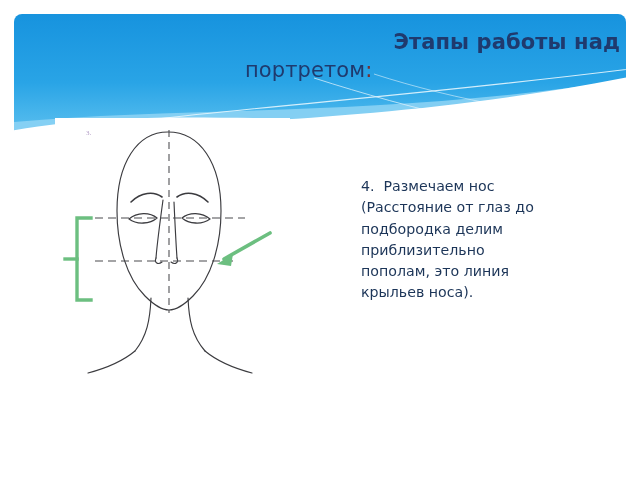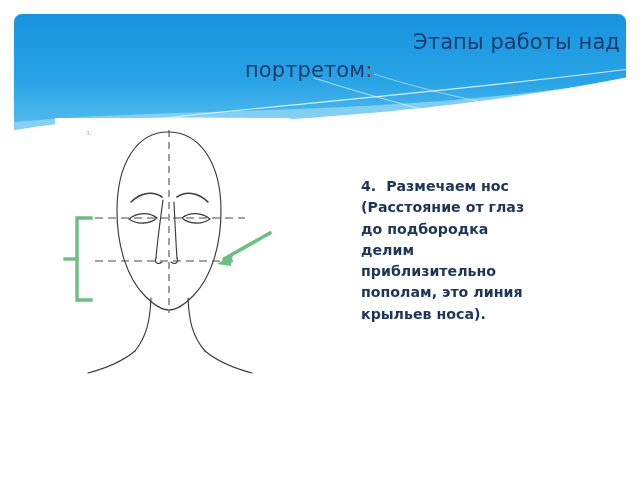--- a/index.html
+++ b/index.html
@@ -40,21 +40,21 @@
     left: 245px;
     top: 28px;
     width: 375px;
     text-align: left;
     z-index: 5;
   }
   #title-line-1 {
     display: block;
     text-align: right;
     font-size: 21px;
-    font-weight: normal;
+    font-weight: bold;
     color: #1f3a6e;
     line-height: 28px;
     letter-spacing: 0.1px;
   }
   #title-line-2 {
     display: block;
     text-align: left;
     font-size: 21px;
     font-weight: normal;
     color: #1f3a6e;
@@ -63,21 +63,21 @@
   }
   #title-colon { color: #7a2d2d; }
 
   
   #body-block {
     position: absolute;
     left: 361px;
     top: 176px;
     width: 180px;
     font-size: 14.2px;
-    font-weight: bold;
+    font-weight: normal;
     line-height: 21.3px;
     color: #1c3558;
     z-index: 5;
     white-space: pre-wrap;
   }
 
   
   #picture {
     position: absolute;
     left: 55px;

